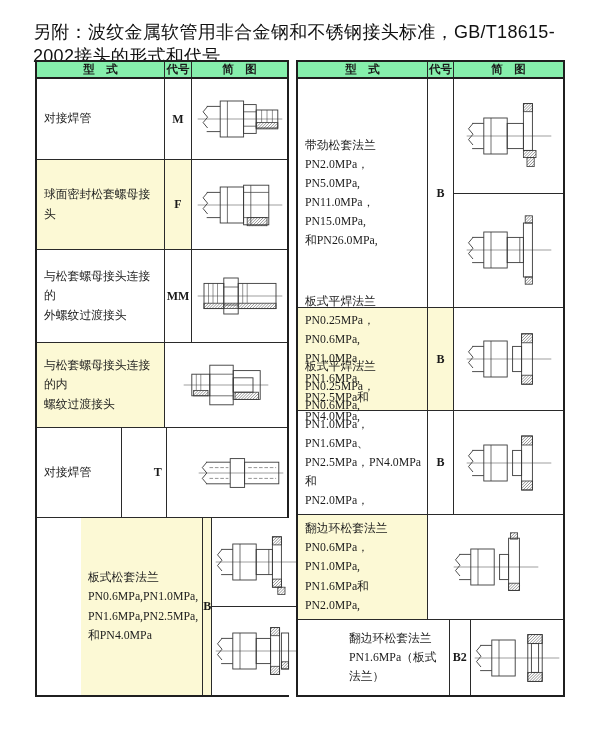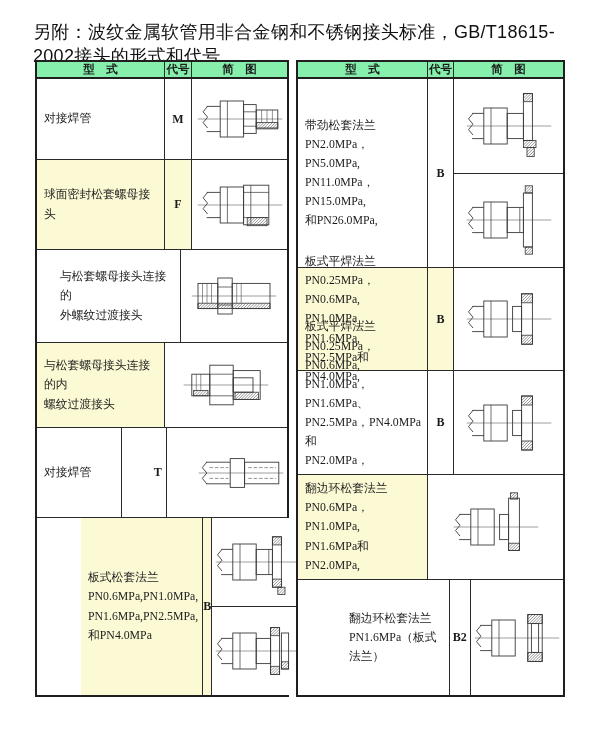--- a/index.html
+++ b/index.html
@@ -115,23 +115,24 @@
             <line x1="72.8" y1="54" x2="63.8" y2="63" stroke="#3a3a3a" stroke-width="0.6"></line>
             <line x1="76" y1="54" x2="67" y2="63" stroke="#3a3a3a" stroke-width="0.6"></line>
             <line x1="79.2" y1="54" x2="70.2" y2="63" stroke="#3a3a3a" stroke-width="0.6"></line>
             <line x1="80" y1="56.4" x2="73.4" y2="63" stroke="#3a3a3a" stroke-width="0.6"></line>
             <line x1="80" y1="59.599999999999994" x2="76.6" y2="63" stroke="#3a3a3a" stroke-width="0.6"></line>
             <line x1="80" y1="62.8" x2="79.8" y2="63" stroke="#3a3a3a" stroke-width="0.6"></line>
           </svg>
         </div>
       </div>
     </div>
-    <div class="trow" style="height: 93px; padding-left: 16px;">
+    <div class="trow" style="height: 93px;">
       <div class="c-type">与松套螺母接头连接的
 外螺纹过渡接头</div>
+      <div class="c-code">MM</div>
       <div class="c-diag">
         <div class="diag-sub">
           <svg viewBox="0 0 100 80" width="92" height="72" xmlns="http://www.w3.org/2000/svg">
             <line x1="3" y1="40" x2="97" y2="40" stroke="#3a3a3a" stroke-width="0.55"></line>
             <rect x="10" y="26" width="22" height="28" fill="none" stroke="#3a3a3a" stroke-width="1"></rect>
             <line x1="15" y1="26" x2="15" y2="48" stroke="#3a3a3a" stroke-width="0.6"></line>
             <line x1="20" y1="26" x2="20" y2="48" stroke="#3a3a3a" stroke-width="0.6"></line>
             <line x1="25" y1="26" x2="25" y2="48" stroke="#3a3a3a" stroke-width="0.6"></line>
             <rect x="32" y="20" width="16" height="40" fill="none" stroke="#3a3a3a" stroke-width="1"></rect>
             <line x1="32" y1="30" x2="48" y2="30" stroke="#3a3a3a" stroke-width="0.8"></line>
@@ -304,21 +305,21 @@
         </div>
       </div>
     </div>
   </div>
 <div class="tbl tbl-right">
     <div class="thead">
       <div class="hc hc-type">型　式</div>
       <div class="hc hc-code">代号</div>
       <div class="hc hc-diag">简　图</div>
     </div>
-    <div class="trow" style="height: 189px;">
+    <div class="trow" style="height: 229px;">
       <div class="c-type">带劲松套法兰
 PN2.0MPa，PN5.0MPa,
 PN11.0MPa，PN15.0MPa,
 和PN26.0MPa,</div>
       <div class="c-code">B</div>
       <div class="c-diag">
         <div class="diag-sub">
           <svg viewBox="0 0 100 80" width="92" height="72" xmlns="http://www.w3.org/2000/svg">
             <line x1="3" y1="40" x2="97" y2="40" stroke="#3a3a3a" stroke-width="0.55"></line>
             <polyline points="10,26 5,32 10,38 5,44 10,50" fill="none" stroke="#3a3a3a" stroke-width="1"></polyline>

